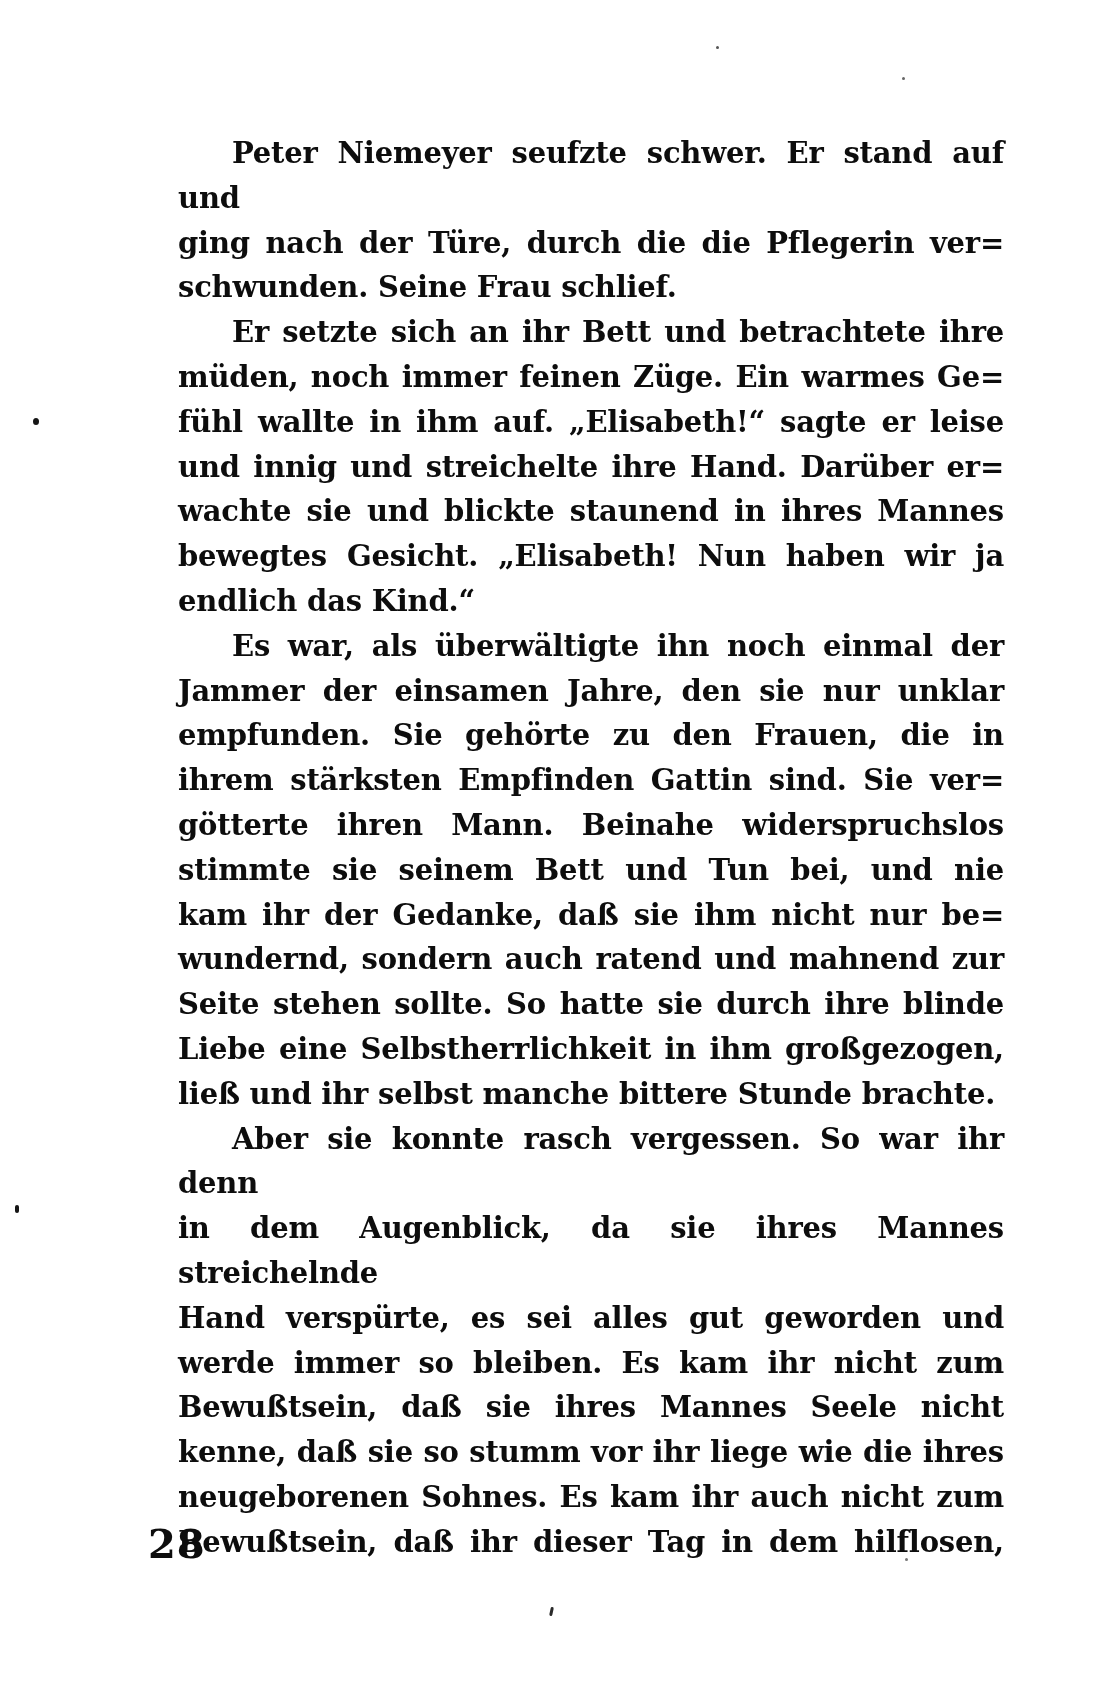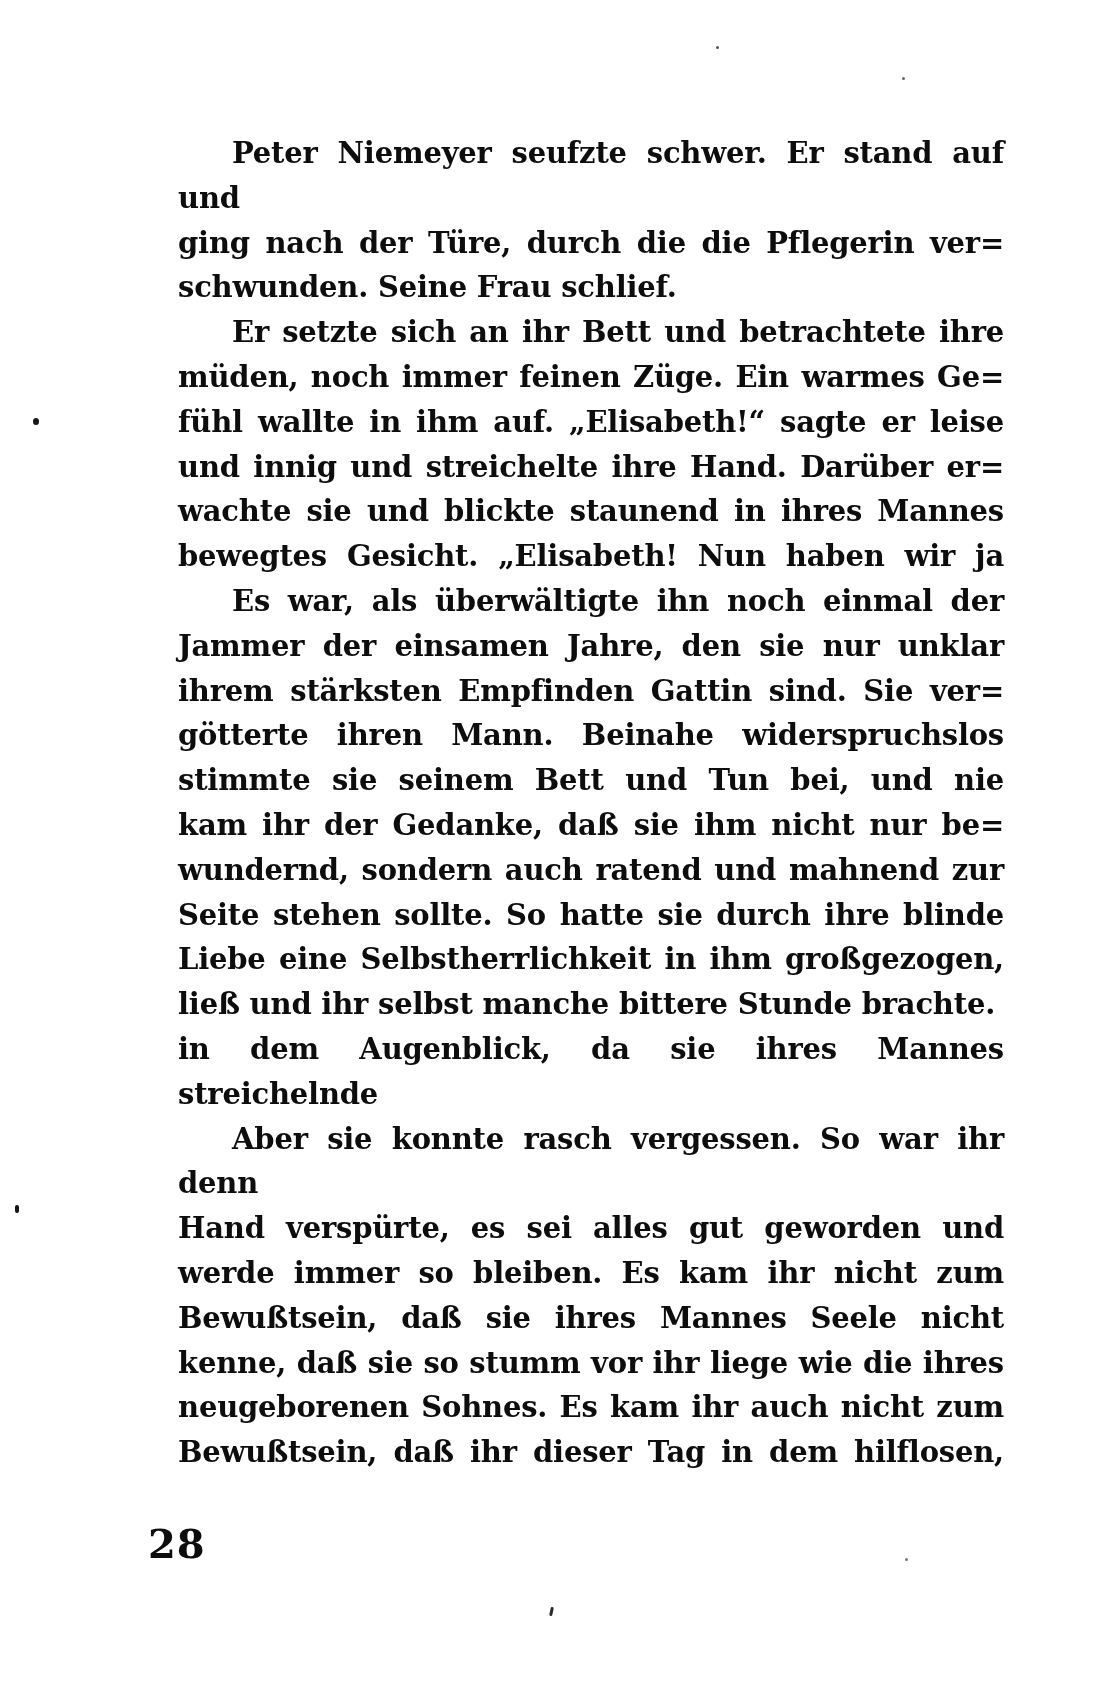--- a/index.html
+++ b/index.html
@@ -60,38 +60,40 @@
       <div class="line pl">schwunden. Seine Frau schlief.</div>
     </div>
 
     <div>
       <div class="line pi">Er setzte sich an ihr Bett und betrachtete ihre</div>
       <div class="line">müden, noch immer feinen Züge. Ein warmes Ge=</div>
       <div class="line">fühl wallte in ihm auf. „Elisabeth!“ sagte er leise</div>
       <div class="line">und innig und streichelte ihre Hand. Darüber er=</div>
       <div class="line">wachte sie und blickte staunend in ihres Mannes</div>
       <div class="line">bewegtes Gesicht. „Elisabeth! Nun haben wir ja</div>
+      <div class="line pl">endlich das Kind.“</div>
     </div>
 
     <div>
       <div class="line pi">Es war, als überwältigte ihn noch einmal der</div>
       <div class="line">Jammer der einsamen Jahre, den sie nur unklar</div>
+      <div class="line">empfunden. Sie gehörte zu den Frauen, die in</div>
       <div class="line">ihrem stärksten Empfinden Gattin sind. Sie ver=</div>
       <div class="line">götterte ihren Mann. Beinahe widerspruchslos</div>
       <div class="line">stimmte sie seinem Bett und Tun bei, und nie</div>
       <div class="line">kam ihr der Gedanke, daß sie ihm nicht nur be=</div>
       <div class="line">wundernd, sondern auch ratend und mahnend zur</div>
       <div class="line">Seite stehen sollte. So hatte sie durch ihre blinde</div>
       <div class="line">Liebe eine Selbstherrlichkeit in ihm großgezogen,</div>
       <div class="line pl">ließ und ihr selbst manche bittere Stunde brachte.</div>
     </div>
 
     <div>
+      <div class="line pi">Aber sie konnte rasch vergessen. So war ihr denn</div>
       <div class="line">in dem Augenblick, da sie ihres Mannes streichelnde</div>
-      <div class="line pi">Aber sie konnte rasch vergessen. So war ihr denn</div>
       <div class="line">Hand verspürte, es sei alles gut geworden und</div>
       <div class="line">werde immer so bleiben. Es kam ihr nicht zum</div>
       <div class="line">Bewußtsein, daß sie ihres Mannes Seele nicht</div>
       <div class="line">kenne, daß sie so stumm vor ihr liege wie die ihres</div>
       <div class="line">neugeborenen Sohnes. Es kam ihr auch nicht zum</div>
       <div class="line">Bewußtsein, daß ihr dieser Tag in dem hilflosen,</div>
     </div>
 
   </div>
 

